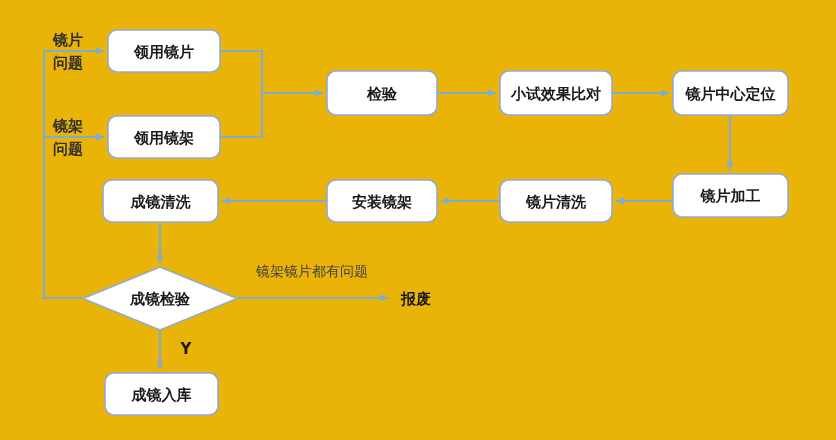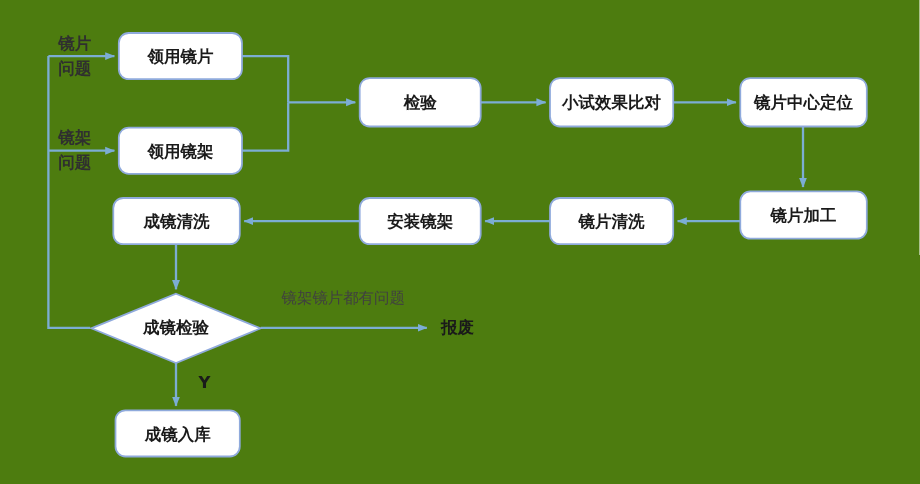--- a/index.html
+++ b/index.html
@@ -7,21 +7,21 @@
     padding: 0;
     background: #ffffff;
   }
   body {
     font-family: "DejaVu Sans", "Liberation Sans", sans-serif;
   }
   #canvas {
     position: relative;
     width: 836px;
     height: 440px;
-    background: #4d7c0f;
+    background: #eab308;
     overflow: hidden;
   }
   #diagram-svg {
     position: absolute;
     left: 0;
     top: 0;
     width: 836px;
     height: 440px;
   }
   .node-label {

